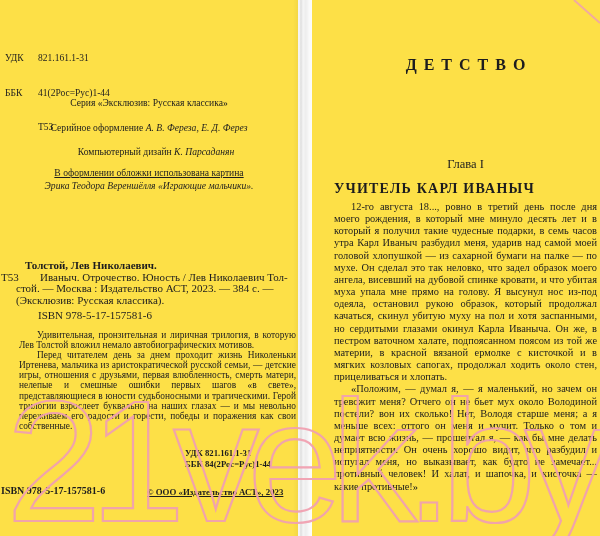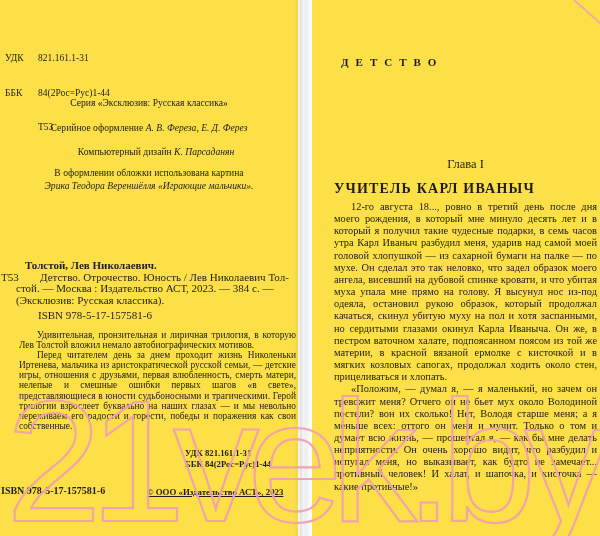--- a/index.html
+++ b/index.html
@@ -29,55 +29,55 @@
   .card .entry .tcode{position:absolute;left:1px;top:0;}
   .card .cont{padding-left:16px;}
   .card .isbn{padding-left:38px;margin-top:4px;}
   .annot{position:absolute;left:19px;top:330px;width:277px;font-size:9.4px;line-height:10.1px;text-align:justify;}
   .annot p{margin:0;text-indent:18px;}
   .foot-codes{position:absolute;left:185px;top:448px;font-size:8.7px;line-height:10.5px;font-weight:bold;white-space:nowrap;}
   .foot-isbn{position:absolute;left:1px;top:485px;font-size:10px;font-weight:bold;white-space:nowrap;}
   .foot-copy{position:absolute;left:147px;top:487px;font-size:8.8px;font-weight:bold;white-space:nowrap;text-decoration:underline;}
   
   .rcol{position:absolute;left:334px;width:263px;}
-  #book-title{top:56px;font-size:11px;font-weight:bold;letter-spacing:7px;text-indent:7px;}
+  #book-title{top:56px;text-align:center;font-size:16px;font-weight:bold;letter-spacing:7px;text-indent:7px;}
   #chapter-no{top:157px;text-align:center;font-size:12.5px;font-weight:normal;}
   #chapter-title{top:181px;text-align:left;font-size:14px;font-weight:bold;letter-spacing:1.2px;}
   #body-text{top:201px;font-size:10.4px;line-height:12.15px;text-align:justify;}
   #body-text p{margin:0;text-indent:17px;}
   
   #watermark{position:absolute;left:0;top:0;pointer-events:none;z-index:5;}
 </style>
 </head>
 <body>
 
 <div id="stage">
 
   <div class="page" id="left-page">
 
     <div class="codes">
       <div><span class="lbl">УДК</span><span>821.161.1-31</span></div>
-      <div><span class="lbl">ББК</span><span>84(2Рос=Рус)1-44</span></div>
+      <div><span class="lbl">ББК</span><span>41(2Рос=Рус)1-44</span></div>
       <div class="t53">Т53</div>
     </div>
 
     <div class="cline" style="top:97px;">Серия «Эксклюзив: Русская классика»</div>
 
     <div class="cline" style="top:122px;"><span>Серийное оформление </span><span class="it">А. В. Фереза, Е. Д. Ферез</span></div>
 
     <div class="cline" style="top:146px;padding-left:7px;"><span>Компьютерный дизайн </span><span class="it">К. Парсаданян</span></div>
 
-    <div class="cline" style="top:167px;">В оформлении обложки использована картина</div>
+    <div class="cline" style="top:167px;text-decoration:underline;">В оформлении обложки использована картина</div>
     <div class="cline it" style="top:180px;">Эрика Теодора Вереншёлля «Играющие мальчики».</div>
 
     <div class="card">
       <div class="author">Толстой, Лев Николаевич.</div>
       <div class="entry">
         <span class="tcode">Т53</span>
-        <span>Детство. Отрочество. Юность / Лев Николаевич Тол-</span>
+        <span>Иваныч. Отрочество. Юность / Лев Николаевич Тол-</span>
       </div>
       <div class="cont">стой. — Москва : Издательство АСТ, 2023. — 384 с. —</div>
       <div class="cont">(Эксклюзив: Русская классика).</div>
       <div class="isbn">ISBN 978-5-17-157581-6</div>
     </div>
 
     <div class="annot">
       <p>Удивительная, пронзительная и лиричная трилогия, в которую Лев Толстой вложил немало автобиографических мотивов.</p>
       <p>Перед читателем день за днем проходит жизнь Николеньки Иртенева, мальчика из аристократической русской семьи, — детские игры, отношения с друзьями, первая влюбленность, смерть матери, нелепые и смешные ошибки первых шагов «в свете», представляющиеся в юности судьбоносными и трагическими. Герой трилогии взрослеет буквально на наших глазах — и мы невольно переживаем его радости и горести, победы и поражения как свои собственные.</p>
     </div>

